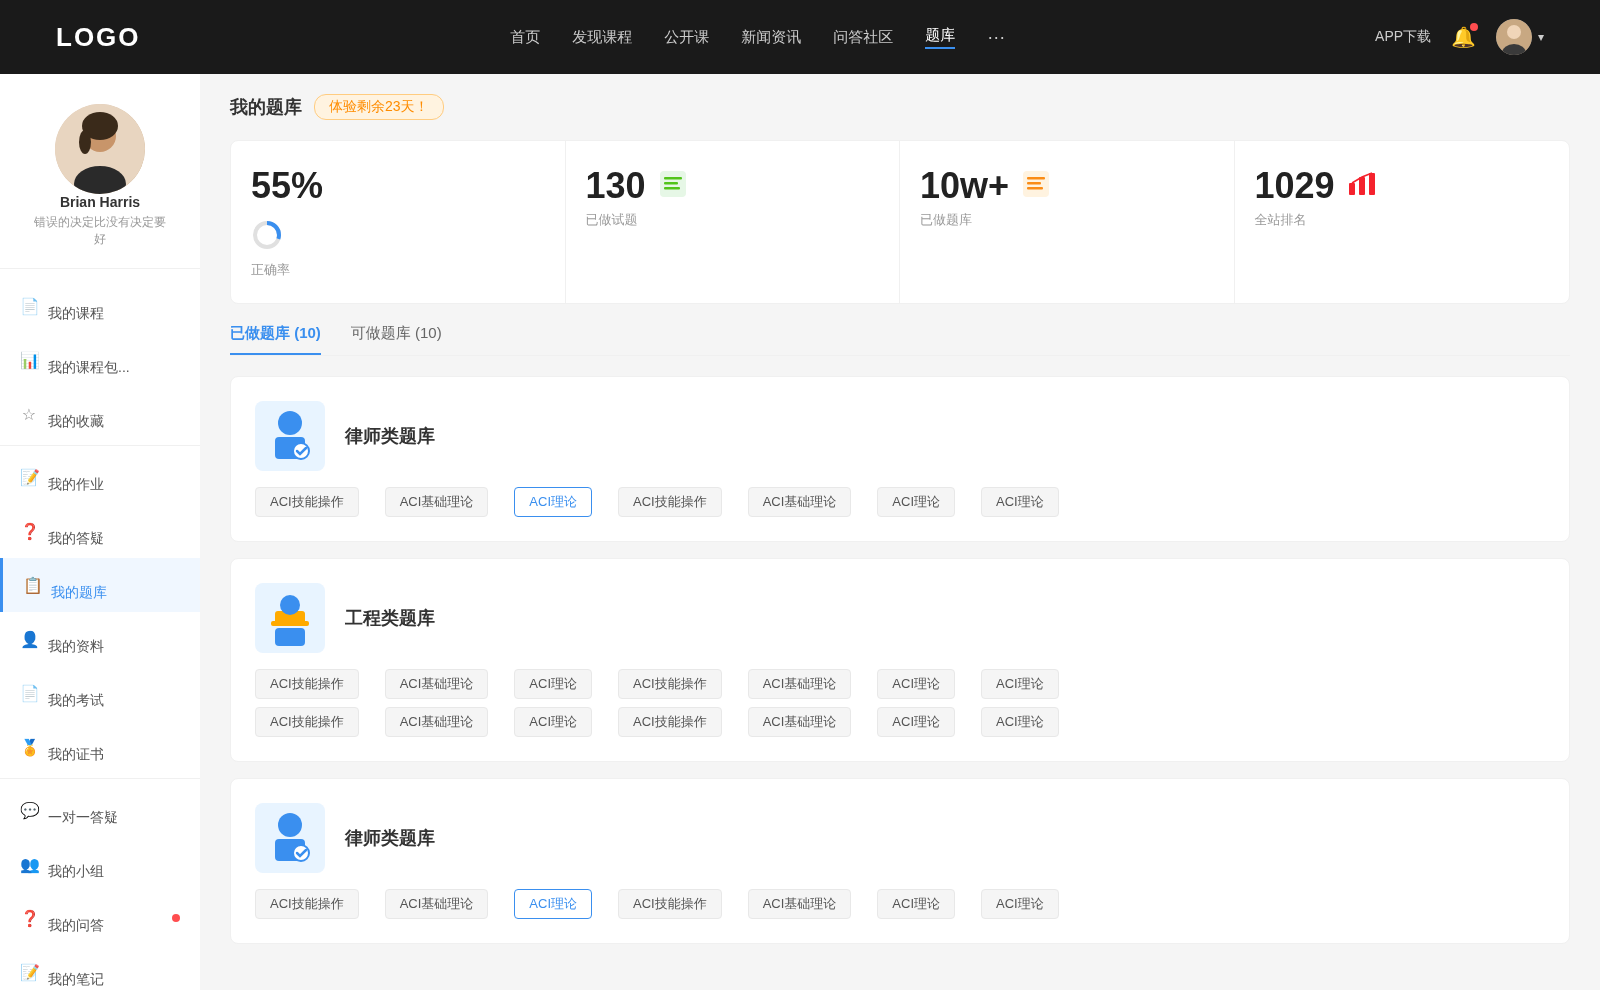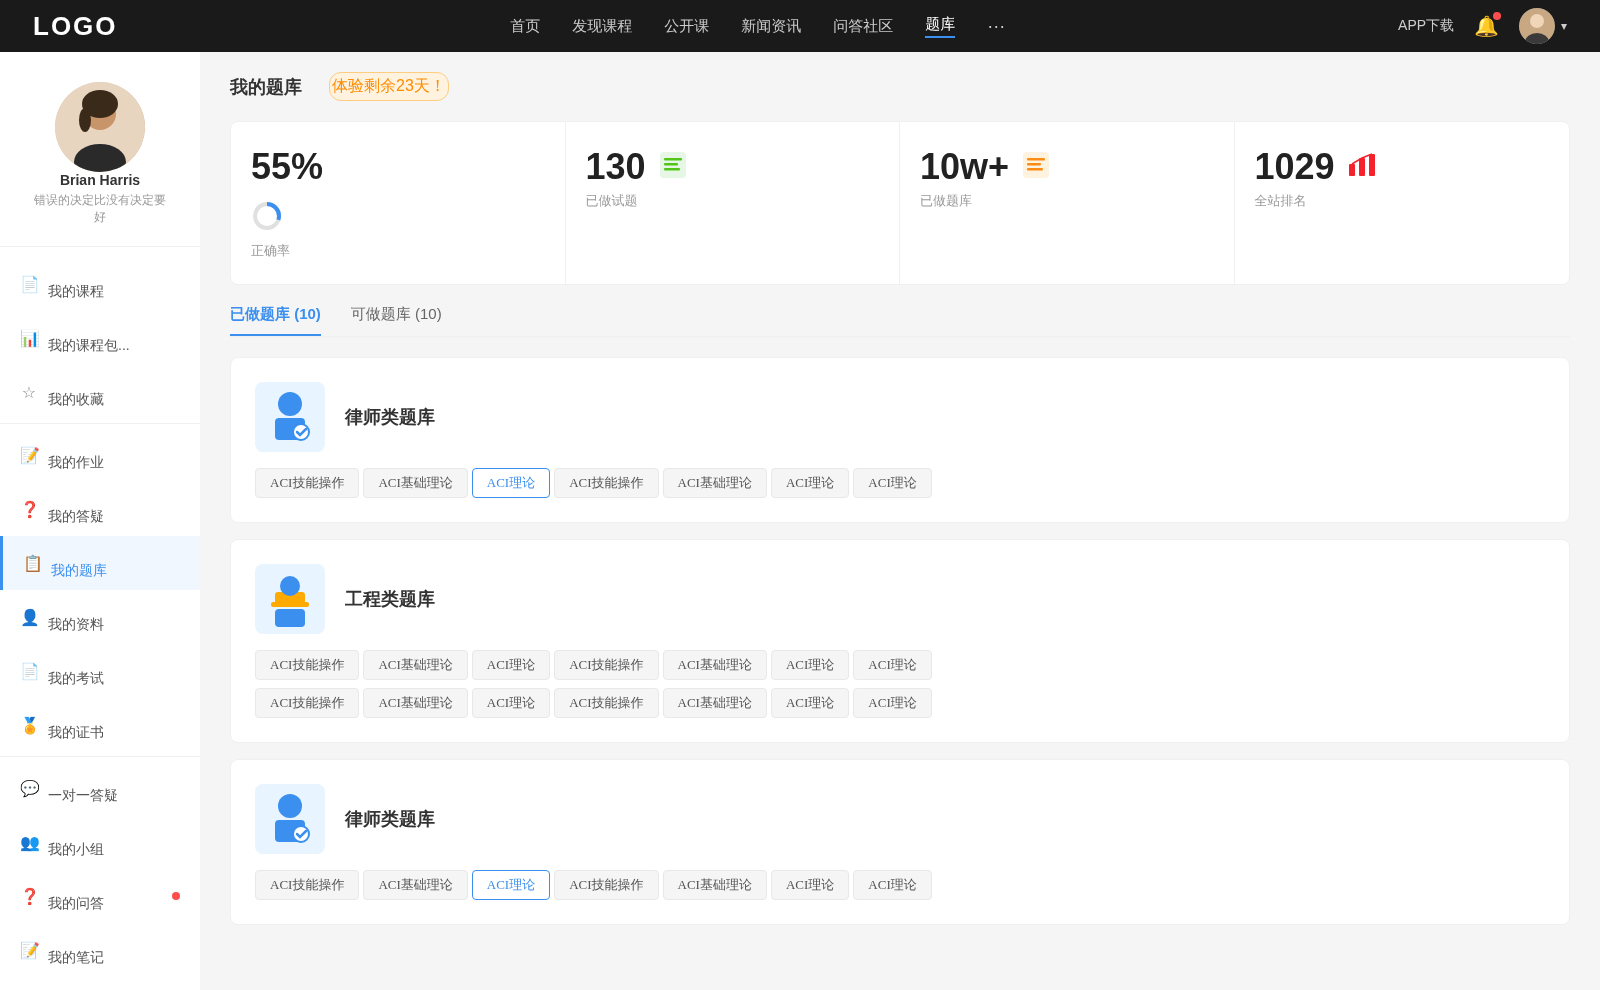--- a/index.html
+++ b/index.html
@@ -1,19 +1,19 @@
 <!DOCTYPE html>
 <html><head>
   <meta charset="utf-8">
   <style>
     * { box-sizing: border-box; margin: 0; padding: 0; }
     body { font-family: -apple-system, BlinkMacSystemFont, "PingFang SC", "Microsoft YaHei", sans-serif; background: #f5f5f5; color: #333; }
 
     
-    .header { background: #1a1a1a; height: 52px; display: flex; align-items: center; padding: 0 33px; justify-content: space-between; }
+    .header { background: #1a1a1a; height: 74px; display: flex; align-items: center; padding: 0 56px; justify-content: space-between; }
     .header-logo { color: #fff; font-size: 26px; font-weight: bold; letter-spacing: 2px; }
     .header-nav { display: flex; gap: 32px; align-items: center; }
     .nav-item { color: #ccc; font-size: 15px; cursor: pointer; text-decoration: none; }
     .nav-item.active { color: #fff; border-bottom: 2px solid #3a8fef; padding-bottom: 2px; }
     .nav-dots { color: #ccc; font-size: 18px; cursor: pointer; }
     .header-right { display: flex; align-items: center; gap: 20px; }
     .app-download { color: #ccc; font-size: 14px; cursor: pointer; }
     .bell-icon { color: #ccc; font-size: 20px; cursor: pointer; position: relative; }
     .bell-dot { width: 8px; height: 8px; background: #ff4d4f; border-radius: 50%; position: absolute; top: -2px; right: -2px; }
     .avatar-wrapper { display: flex; align-items: center; gap: 6px; cursor: pointer; }
@@ -38,41 +38,41 @@
     .item-icon { font-size: 16px; width: 18px; text-align: center; color: #888; }
     .item-label { flex: 1; margin-top: 16px; }
     .sidebar-divider { height: 1px; background: #f0f0f0; margin: 4px 0; }
 
     
     .content { flex: 1; padding: 20px 30px; }
 
     
     .page-title-row { display: flex; align-items: center; gap: 12px; margin-bottom: 20px; }
     .page-title { font-size: 18px; font-weight: 600; color: #333; }
-    .trial-badge { background: #fff3e0; color: #ff8c00; font-size: 16px; padding: 3px 2px; border-radius: 12px; border: 1px solid #ffcc80; margin-left: 15px; }
+    .trial-badge { background: #fff3e0; color: #ff8c00; font-size: 14px; padding: 3px 14px; border-radius: 12px; border: 1px solid #ffcc80; }
 
     
     .stats-row { display: grid; grid-template-columns: repeat(4, 1fr); gap: 0; background: #fff; border-radius: 8px; margin-bottom: 20px; border: 1px solid #f0f0f0; }
     .stat-item { padding: 24px 20px; display: flex; flex-direction: column; align-items: flex-start; border-right: 1px solid #f0f0f0; position: relative; }
     .stat-item:last-child { border-right: none; }
     .stat-number { font-size: 36px; font-weight: 700; color: #222; }
     .stat-label { font-size: 13px; color: #999; margin-top: 4px; }
     .stat-icon { position: absolute; top: 24px; right: 20px; font-size: 24px; }
 
     
     .tabs-row { display: flex; gap: 30px; margin-bottom: 20px; border-bottom: 1px solid #f0f0f0; }
     .tab { font-size: 15px; color: #666; cursor: pointer; padding-bottom: 10px; }
     .tab.active { color: #3a8fef; border-bottom: 2px solid #3a8fef; font-weight: 600; }
 
     
     .qbank-card { background: #fff; border-radius: 8px; margin-bottom: 16px; padding: 24px 24px 16px; border: 1px solid #f0f0f0; }
     .qbank-header { display: flex; align-items: center; gap: 20px; margin-bottom: 16px; }
     .qbank-icon-wrap { width: 70px; height: 70px; background: #e8f4ff; border-radius: 8px; display: flex; align-items: center; justify-content: center; }
     .qbank-title { font-size: 18px; font-weight: 600; color: #333; }
-    .tag-row { display: flex; flex-wrap: wrap; gap: 4px; margin-bottom: 8px; font-family: Liberation Serif, serif; }
+    .tag-row { display: flex; flex-wrap: wrap; gap: 26px; margin-bottom: 8px; }
     .tag { background: #f5f5f5; color: #555; font-size: 13px; padding: 5px 14px; border-radius: 4px; cursor: pointer; border: 1px solid #e8e8e8; }
     .tag.active { color: #3a8fef; border-color: #3a8fef; background: #fff; }
     .expand-link { text-align: right; color: #3a8fef; font-size: 13px; cursor: pointer; margin-top: 6px; }
     .collapse-link { text-align: right; color: #3a8fef; font-size: 13px; cursor: pointer; margin-top: 6px; }
   </style>
 </head>
 <body>
 
 <header class="header">
   <span class="header-logo">LOGO</span>

